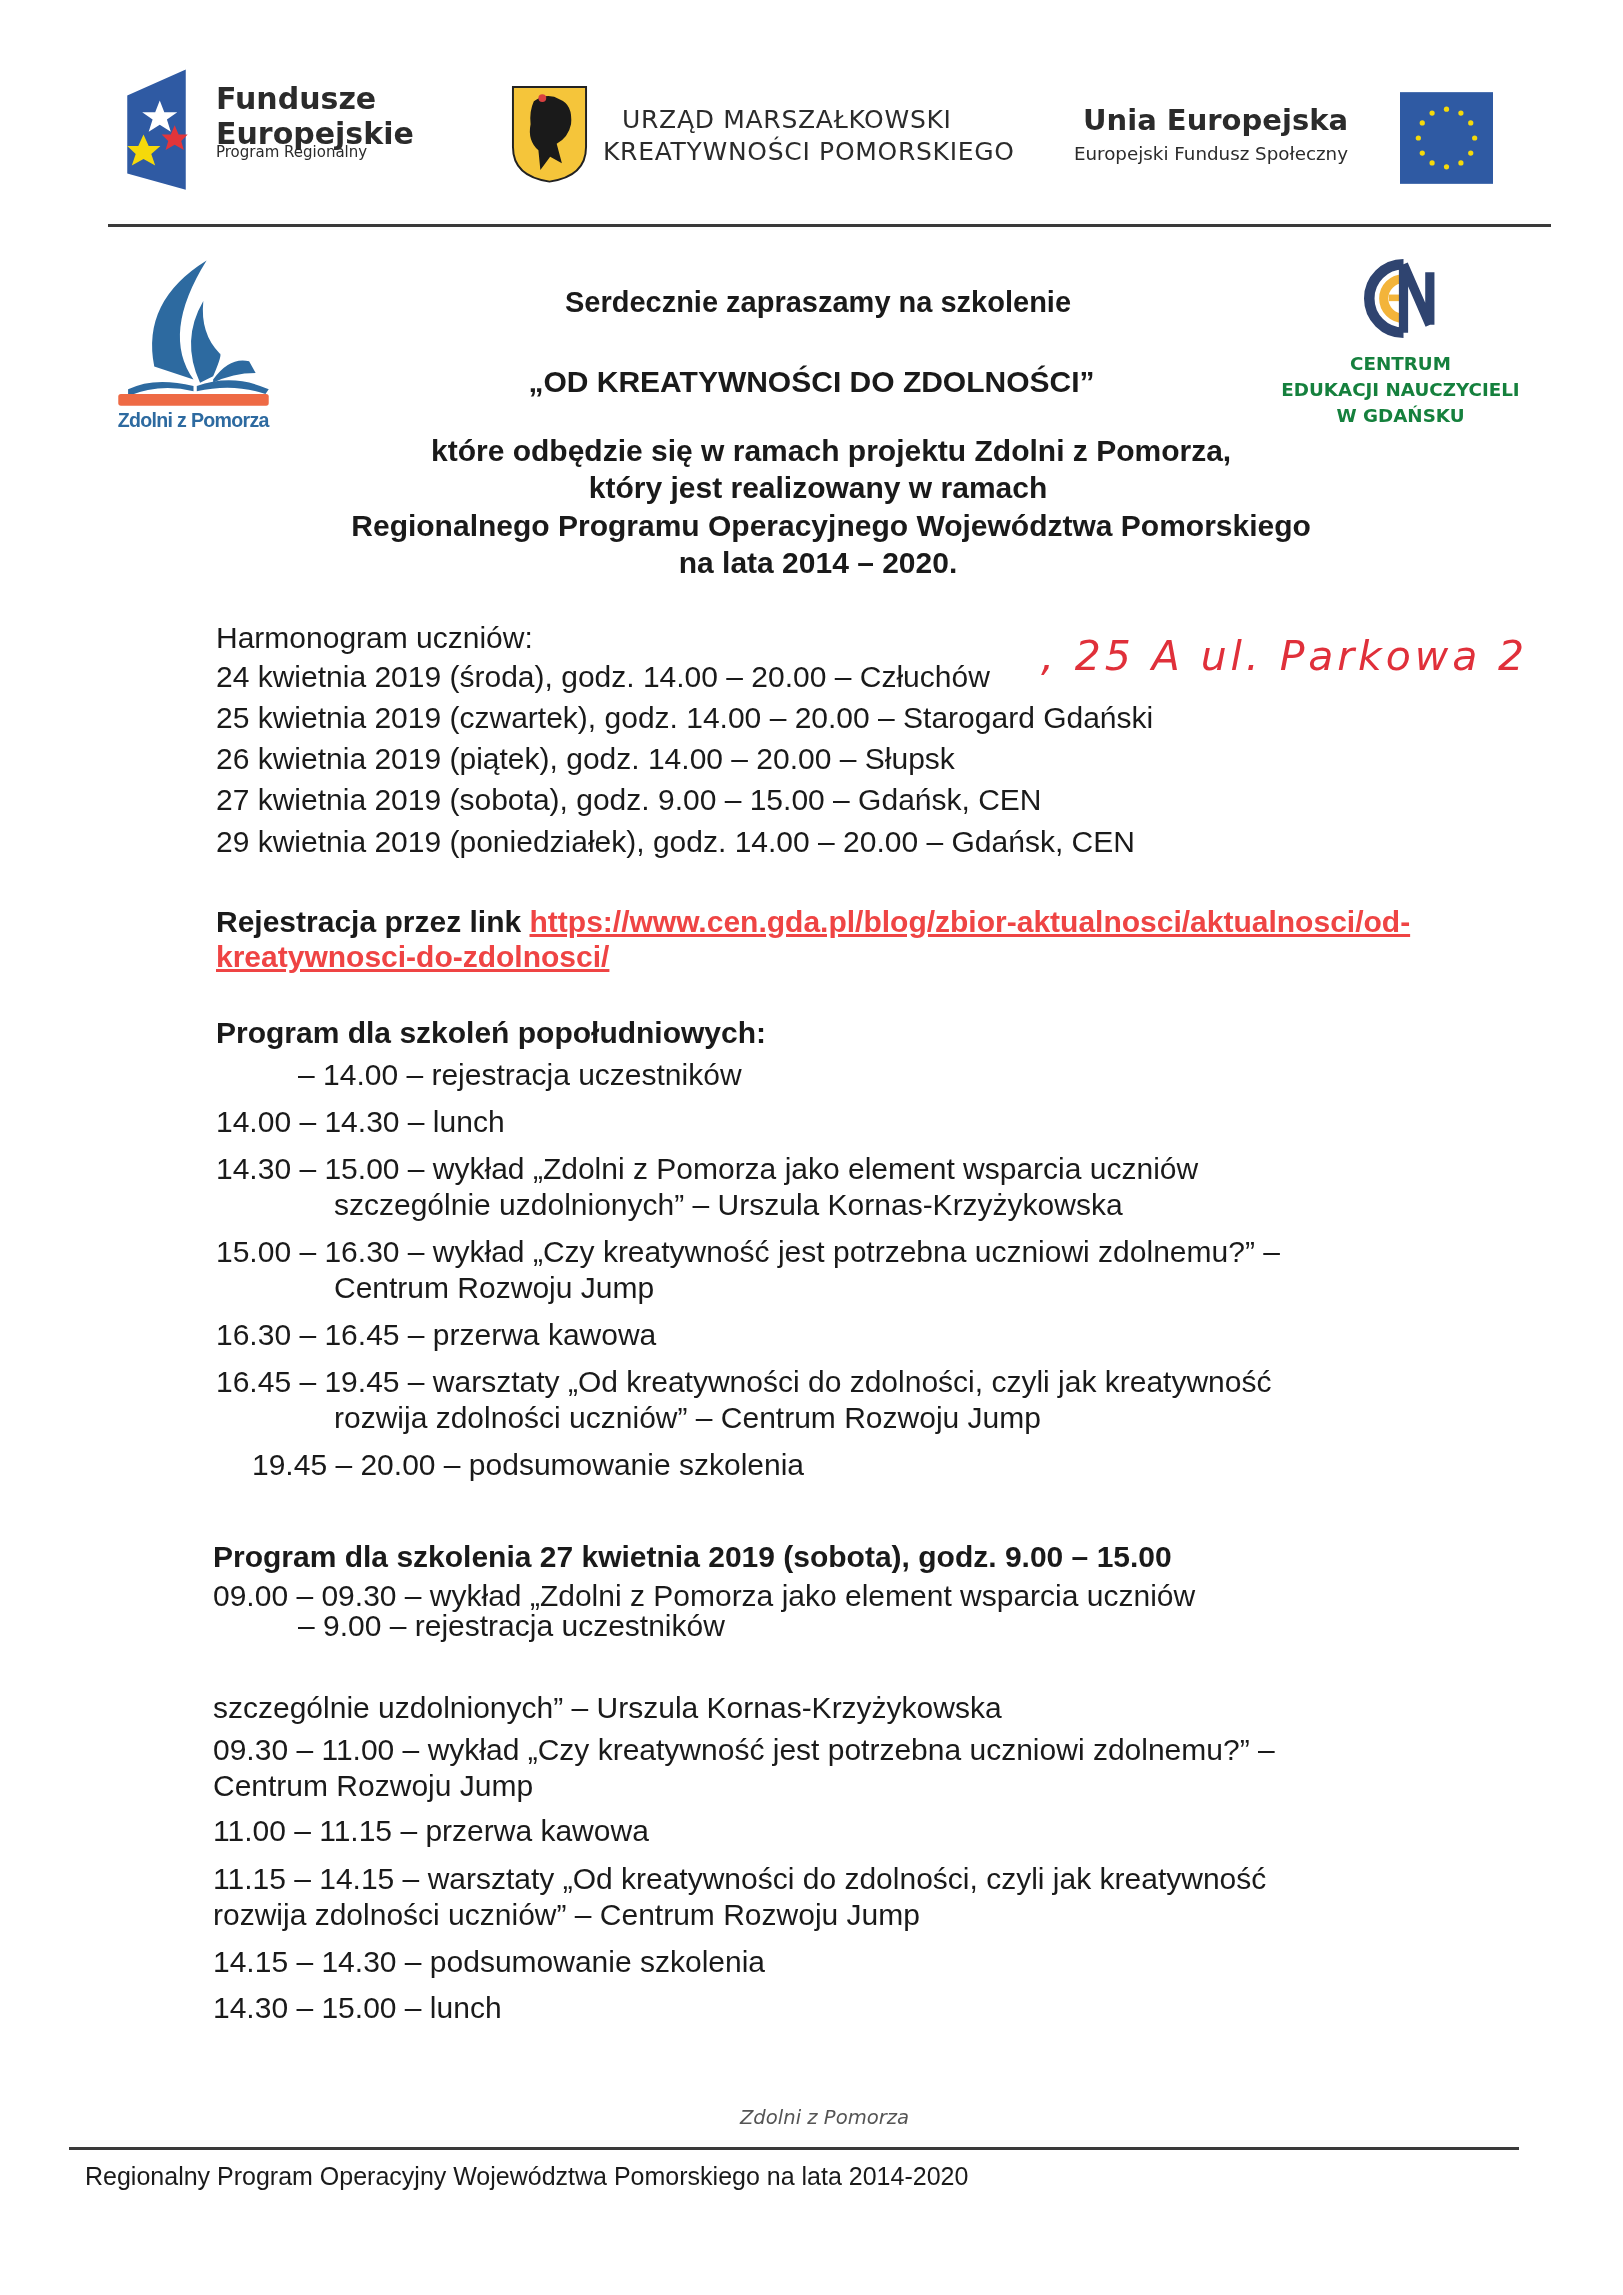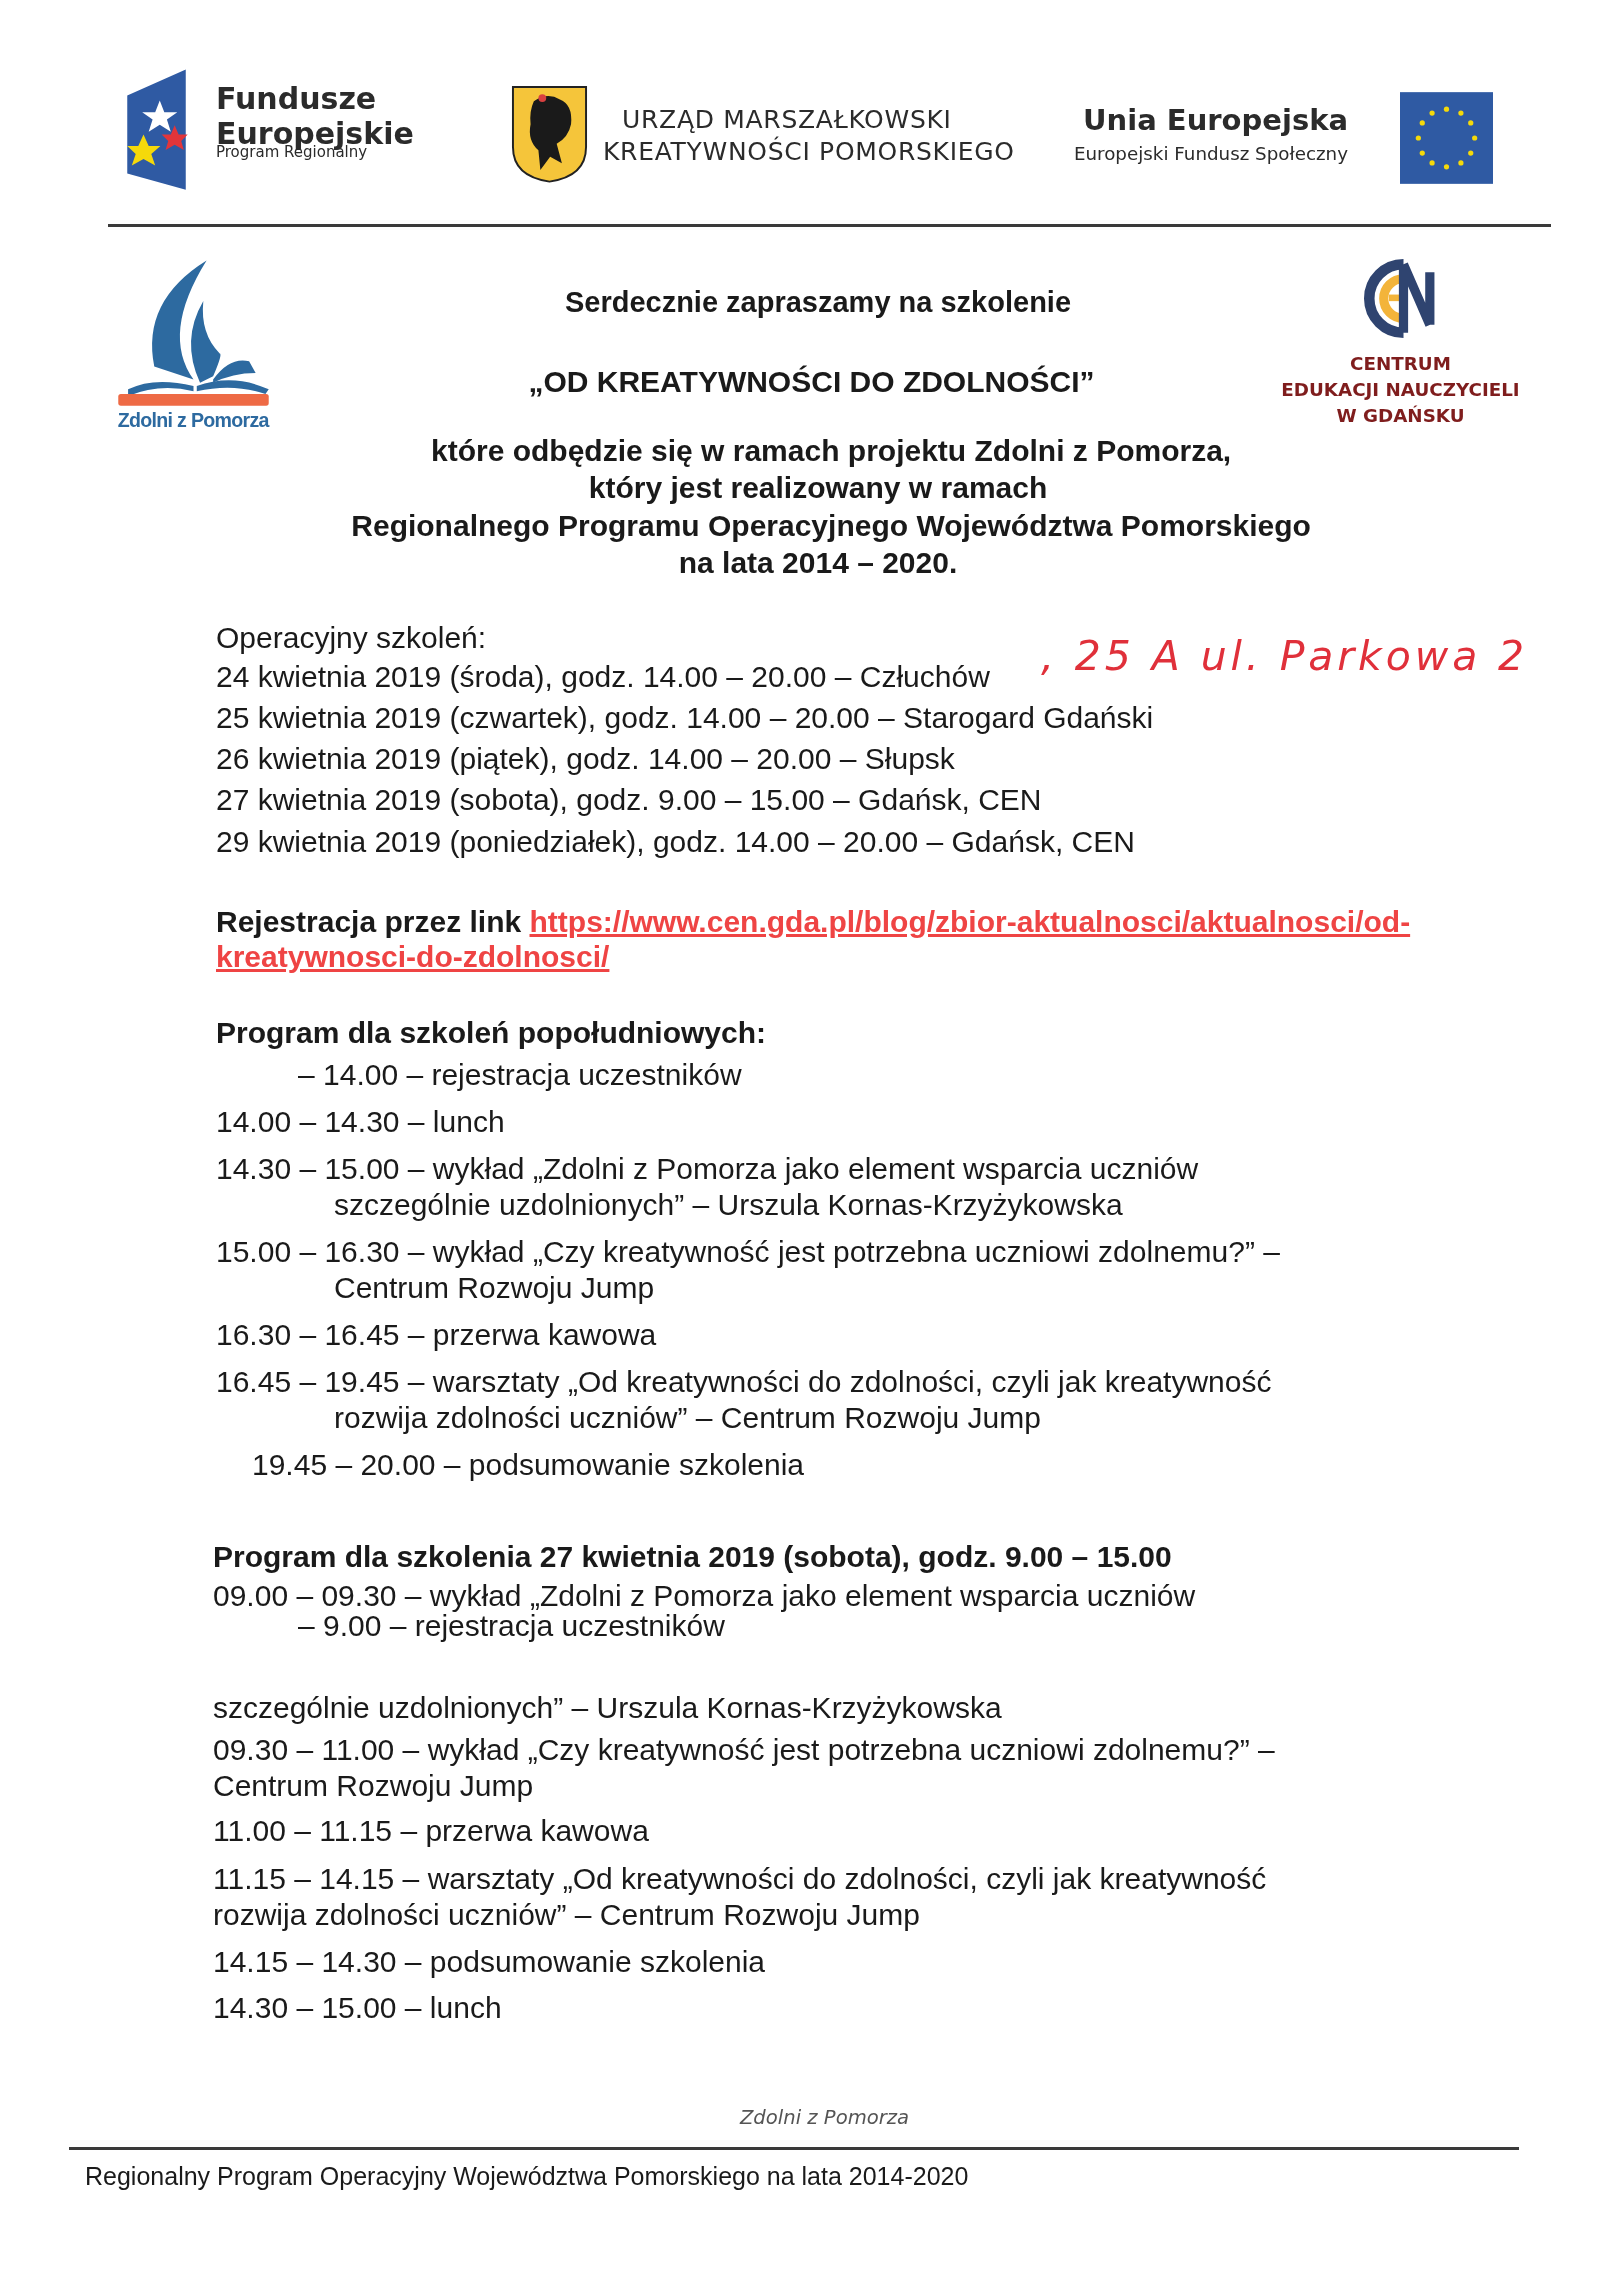--- a/index.html
+++ b/index.html
@@ -5,21 +5,21 @@
   html, body { margin:0; padding:0; background:#ffffff; }
   body { width:1623px; height:2295px; position:relative; overflow:hidden; font-family:"Liberation Sans", sans-serif; color:#1a1a1a; }
   .abs { position:absolute; }
   .hdr-text { font-family:"DejaVu Sans", sans-serif; color:#2b2b2b; }
   .sep { position:absolute; height:2.6px; background:#3a3a3a; }
   .center-line { position:absolute; left:0; width:1623px; text-align:center; font-weight:bold; font-size:30px; }
   .line { position:absolute; font-size:30px; white-space:nowrap; }
   .bold { font-weight:bold; }
   .link { color:#ef4444; text-decoration:underline;font-weight:bold; }
   .hand { position:absolute; color:#e0303a; font-family:"DejaVu Sans", sans-serif; font-size:41px; font-style:italic; white-space:nowrap; letter-spacing:3.9px; }
-  .cen-text { position:absolute; color:#7f1d1d; font-family:"DejaVu Sans", sans-serif; font-weight:bold; font-size:18.3px; text-align:center; width:249px; line-height:26px; }
+  .cen-text { position:absolute; color:#15803d; font-family:"DejaVu Sans", sans-serif; font-weight:bold; font-size:18.3px; text-align:center; width:249px; line-height:26px; }
 </style>
 </head>
 <body>
 
 <div class="abs" style="left:124px; top:69px; width:314px; height:121px;">
   <svg class="abs" style="left:0; top:0;" width="65" height="121" viewBox="0 0 100 185">
     <polygon points="5,40 95,0 95,185 5,160" fill="#2f5aa3"></polygon>
     <polygon points="55,48 62,66 82,66 66,77 72,96 55,85 38,96 44,77 28,66 48,66" fill="#ffffff"></polygon>
     <polygon points="78,86 84,100 98,100 88,110 92,124 78,116 64,124 68,110 58,100 72,100" fill="#e2353a"></polygon>
     <polygon points="30,100 38,118 56,118 42,130 48,148 30,138 12,148 18,130 5,118 22,118" fill="#f5d90a"></polygon>
@@ -89,21 +89,21 @@
   </div>
 </div>
 
 <div class="center-line" style="top:286px; font-size:29px; padding-left:6.5px;">Serdecznie zapraszamy na szkolenie</div>
 <div class="center-line" style="top:365px; font-size:30px;">„OD KREATYWNOŚCI DO ZDOLNOŚCI”</div>
 <div class="center-line" style="top:434px; padding-left:19.6px;">które odbędzie się w ramach projektu Zdolni z Pomorza,</div>
 <div class="center-line" style="top:471px; padding-left:6.5px;">który  jest realizowany w ramach</div>
 <div class="center-line" style="top:509px; padding-left:19.6px;">Regionalnego Programu Operacyjnego Województwa Pomorskiego</div>
 <div class="center-line" style="top:546px; padding-left:6.5px;">na lata 2014 – 2020.</div>
 
-<div class="line" style="left:216px; top:621px;">Operacyjny szkoleń:</div>
+<div class="line" style="left:216px; top:621px;">Harmonogram uczniów:</div>
 <div class="line" style="left:216px; top:660px;">24 kwietnia 2019 (środa), godz. 14.00 – 20.00 – Człuchów</div>
 <div class="hand" style="left:1041px; top:632px;">, 25 A  ul. Parkowa 2</div>
 <div class="line" style="left:216px; top:701px;">25 kwietnia 2019 (czwartek), godz. 14.00 – 20.00  – Starogard Gdański</div>
 <div class="line" style="left:216px; top:742px;">26 kwietnia 2019 (piątek), godz. 14.00 – 20.00  – Słupsk</div>
 <div class="line" style="left:216px; top:783px;">27 kwietnia 2019 (sobota), godz. 9.00 – 15.00  – Gdańsk, CEN</div>
 <div class="line" style="left:216px; top:825px;">29 kwietnia 2019 (poniedziałek), godz. 14.00 – 20.00 – Gdańsk, CEN</div>
 
 <div class="line" style="left:216px; top:905px;">
   <span class="bold">Rejestracja przez link</span>
   <span class="link">https://www.cen.gda.pl/blog/zbior-aktualnosci/aktualnosci/od-</span>

